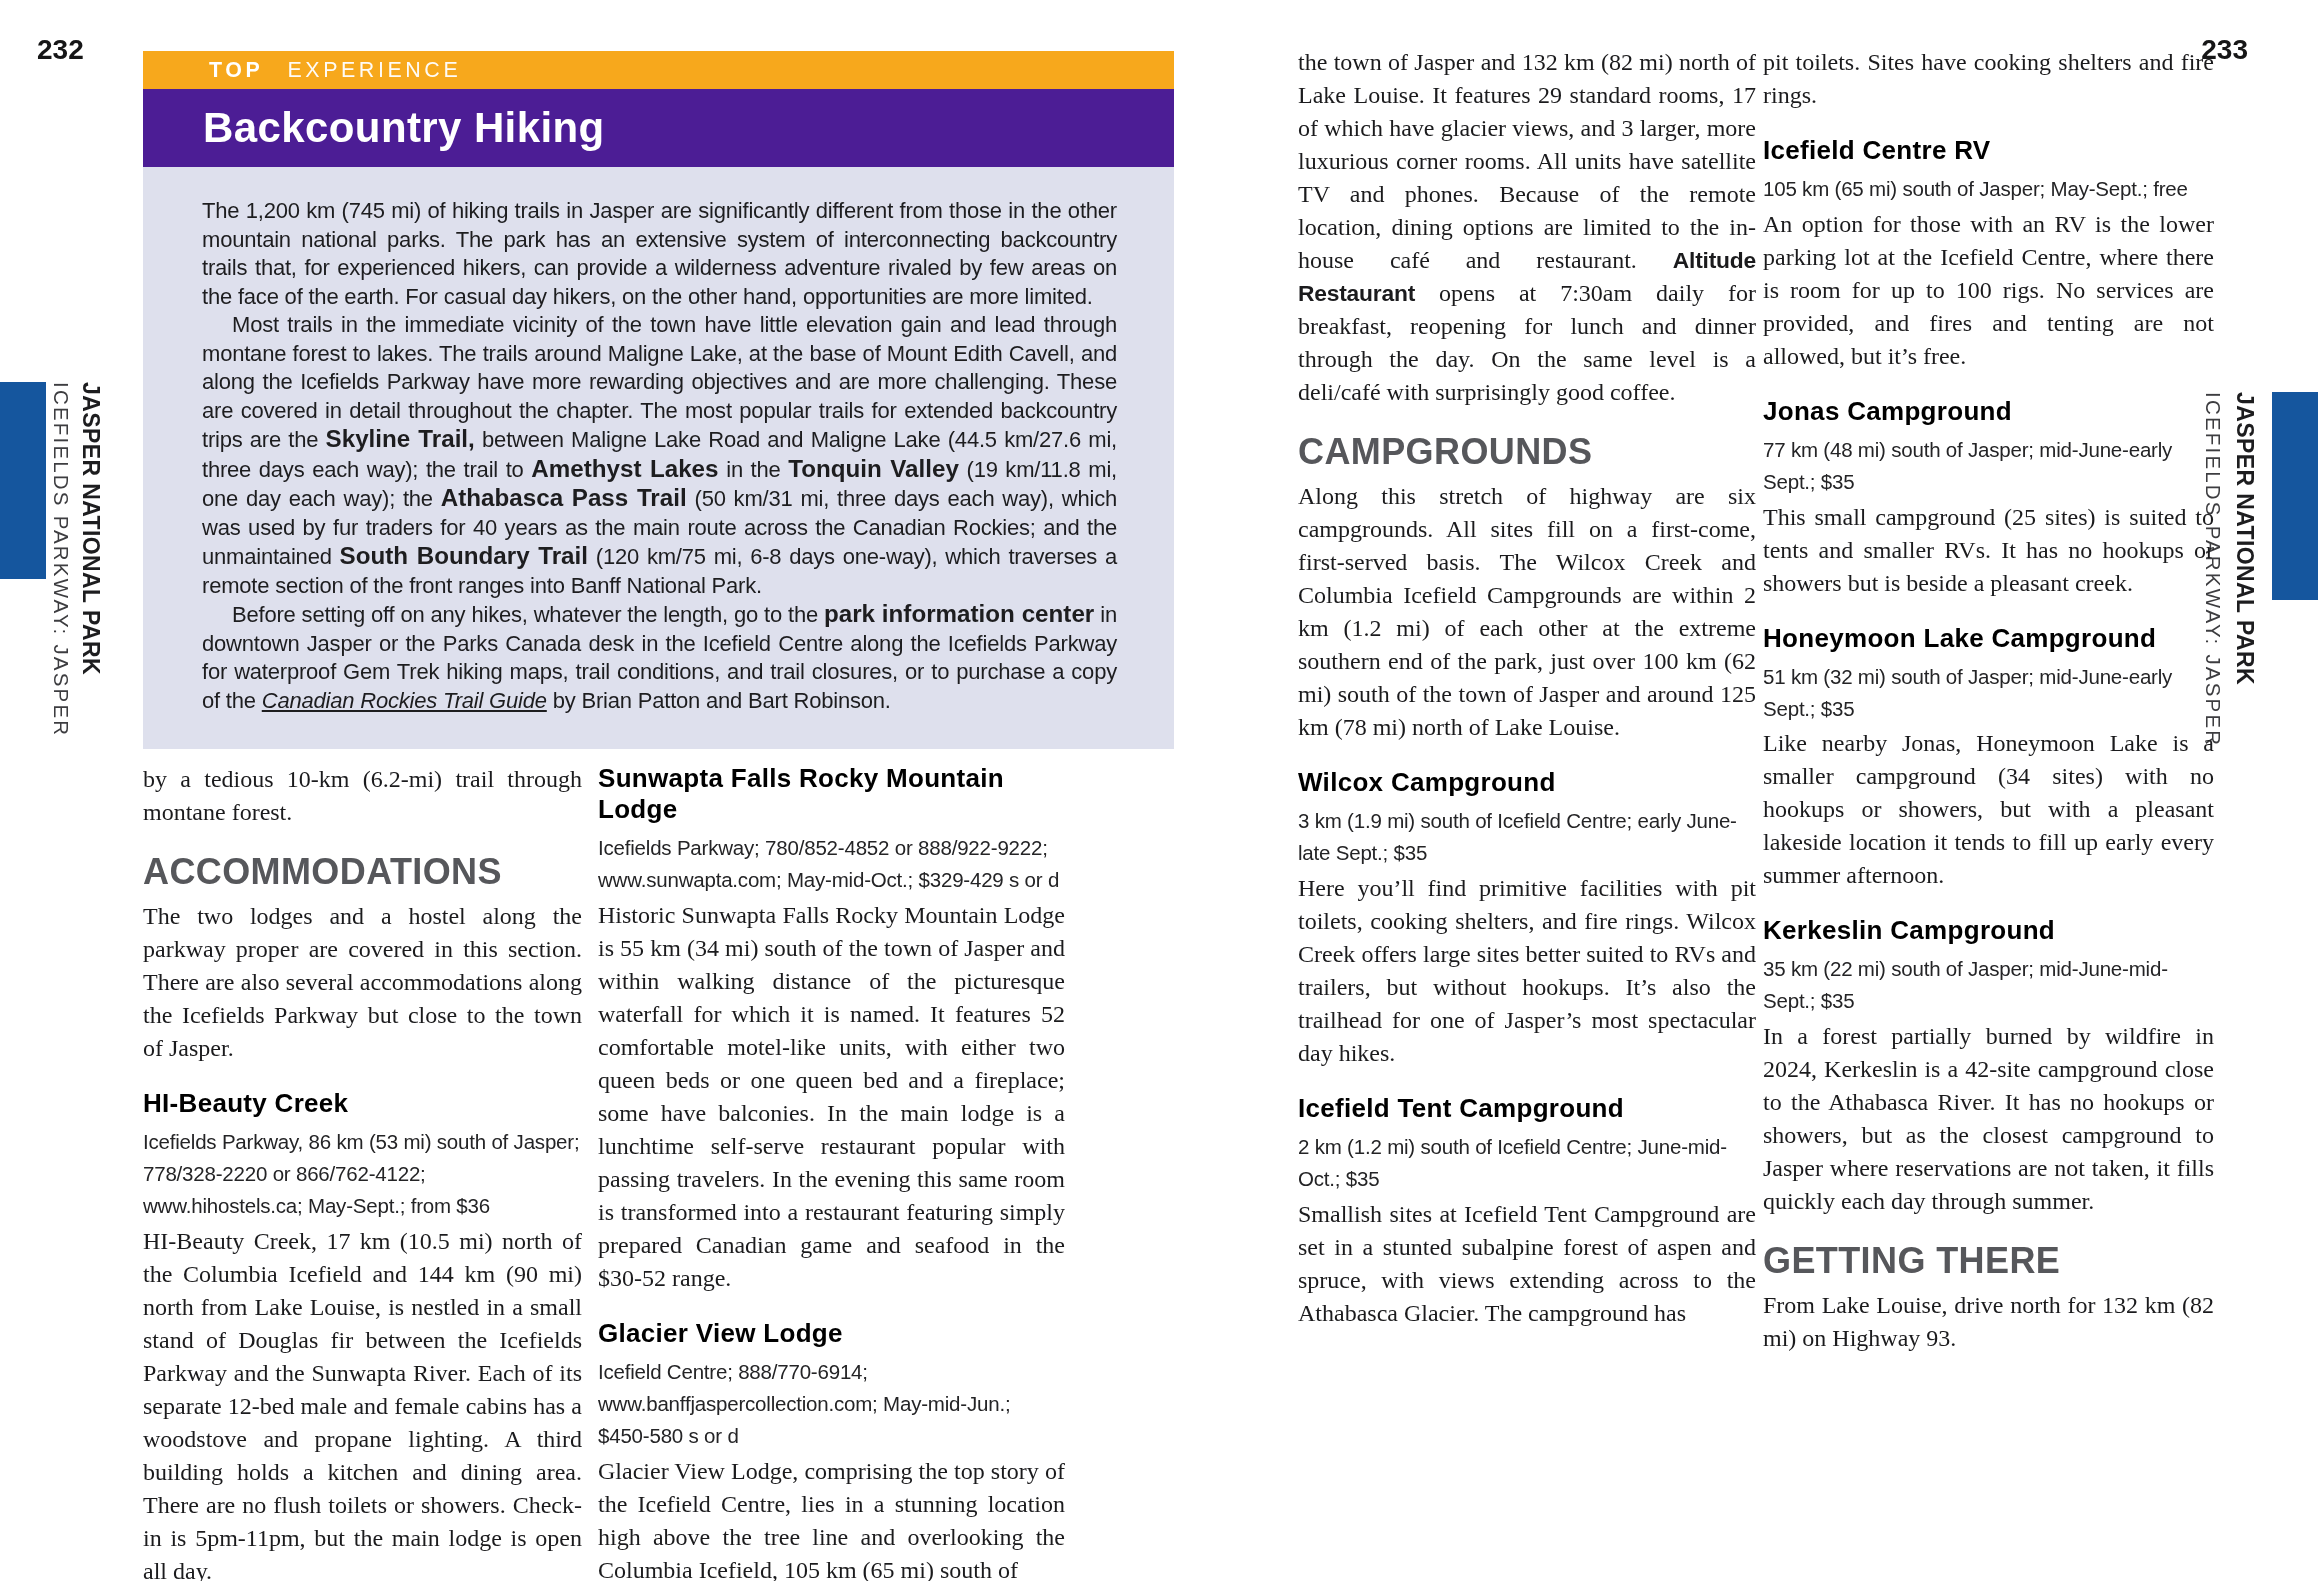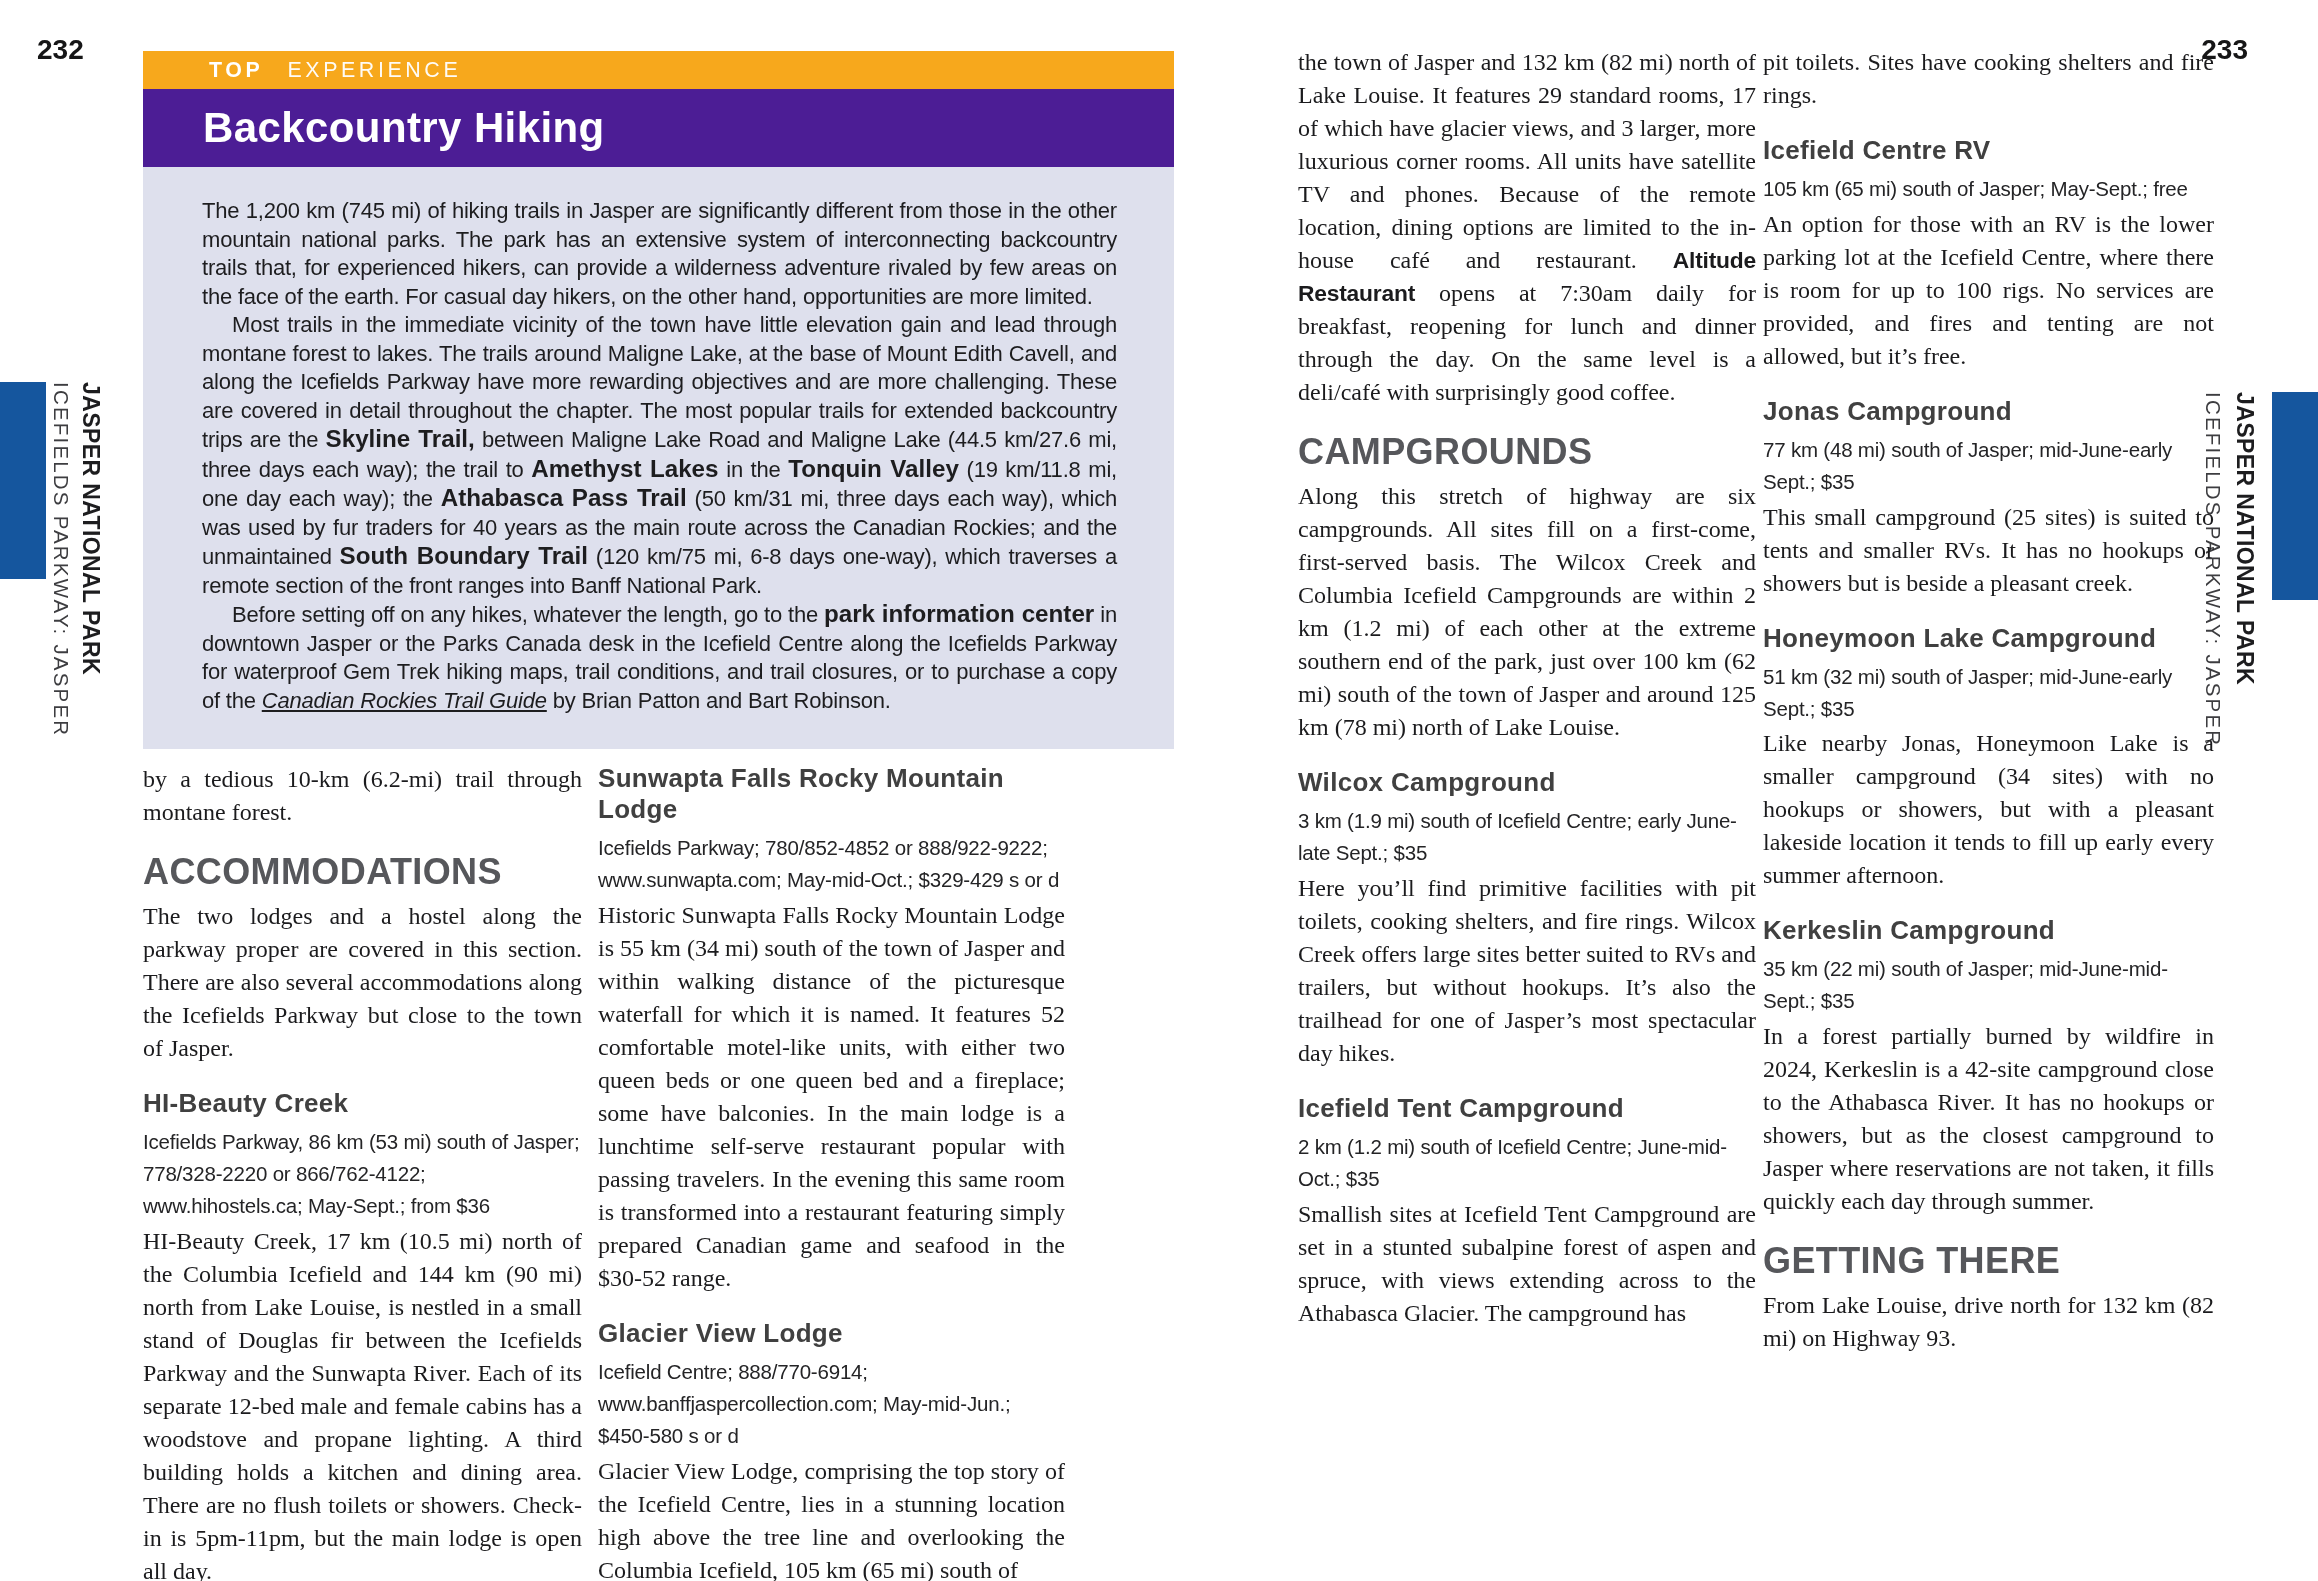--- a/index.html
+++ b/index.html
@@ -114,21 +114,21 @@
     color: #56575B;
     text-align: left;
   }
   .col h3.listing {
     margin: 23px 0 7.1px 0;
     font-family: "Liberation Sans", sans-serif;
     font-weight: 700;
     font-size: 26px;
     line-height: 31px;
     letter-spacing: 0.3px;
-    color: #404040;
+    color: #000000;
     text-align: left;
   }
   .col p.details {
     margin: 0 0 2.7px 0;
     font-family: "Liberation Sans", sans-serif;
     font-size: 20.5px;
     line-height: 32px;
     letter-spacing: -0.2px;
     color: #242426;
     text-align: left;

